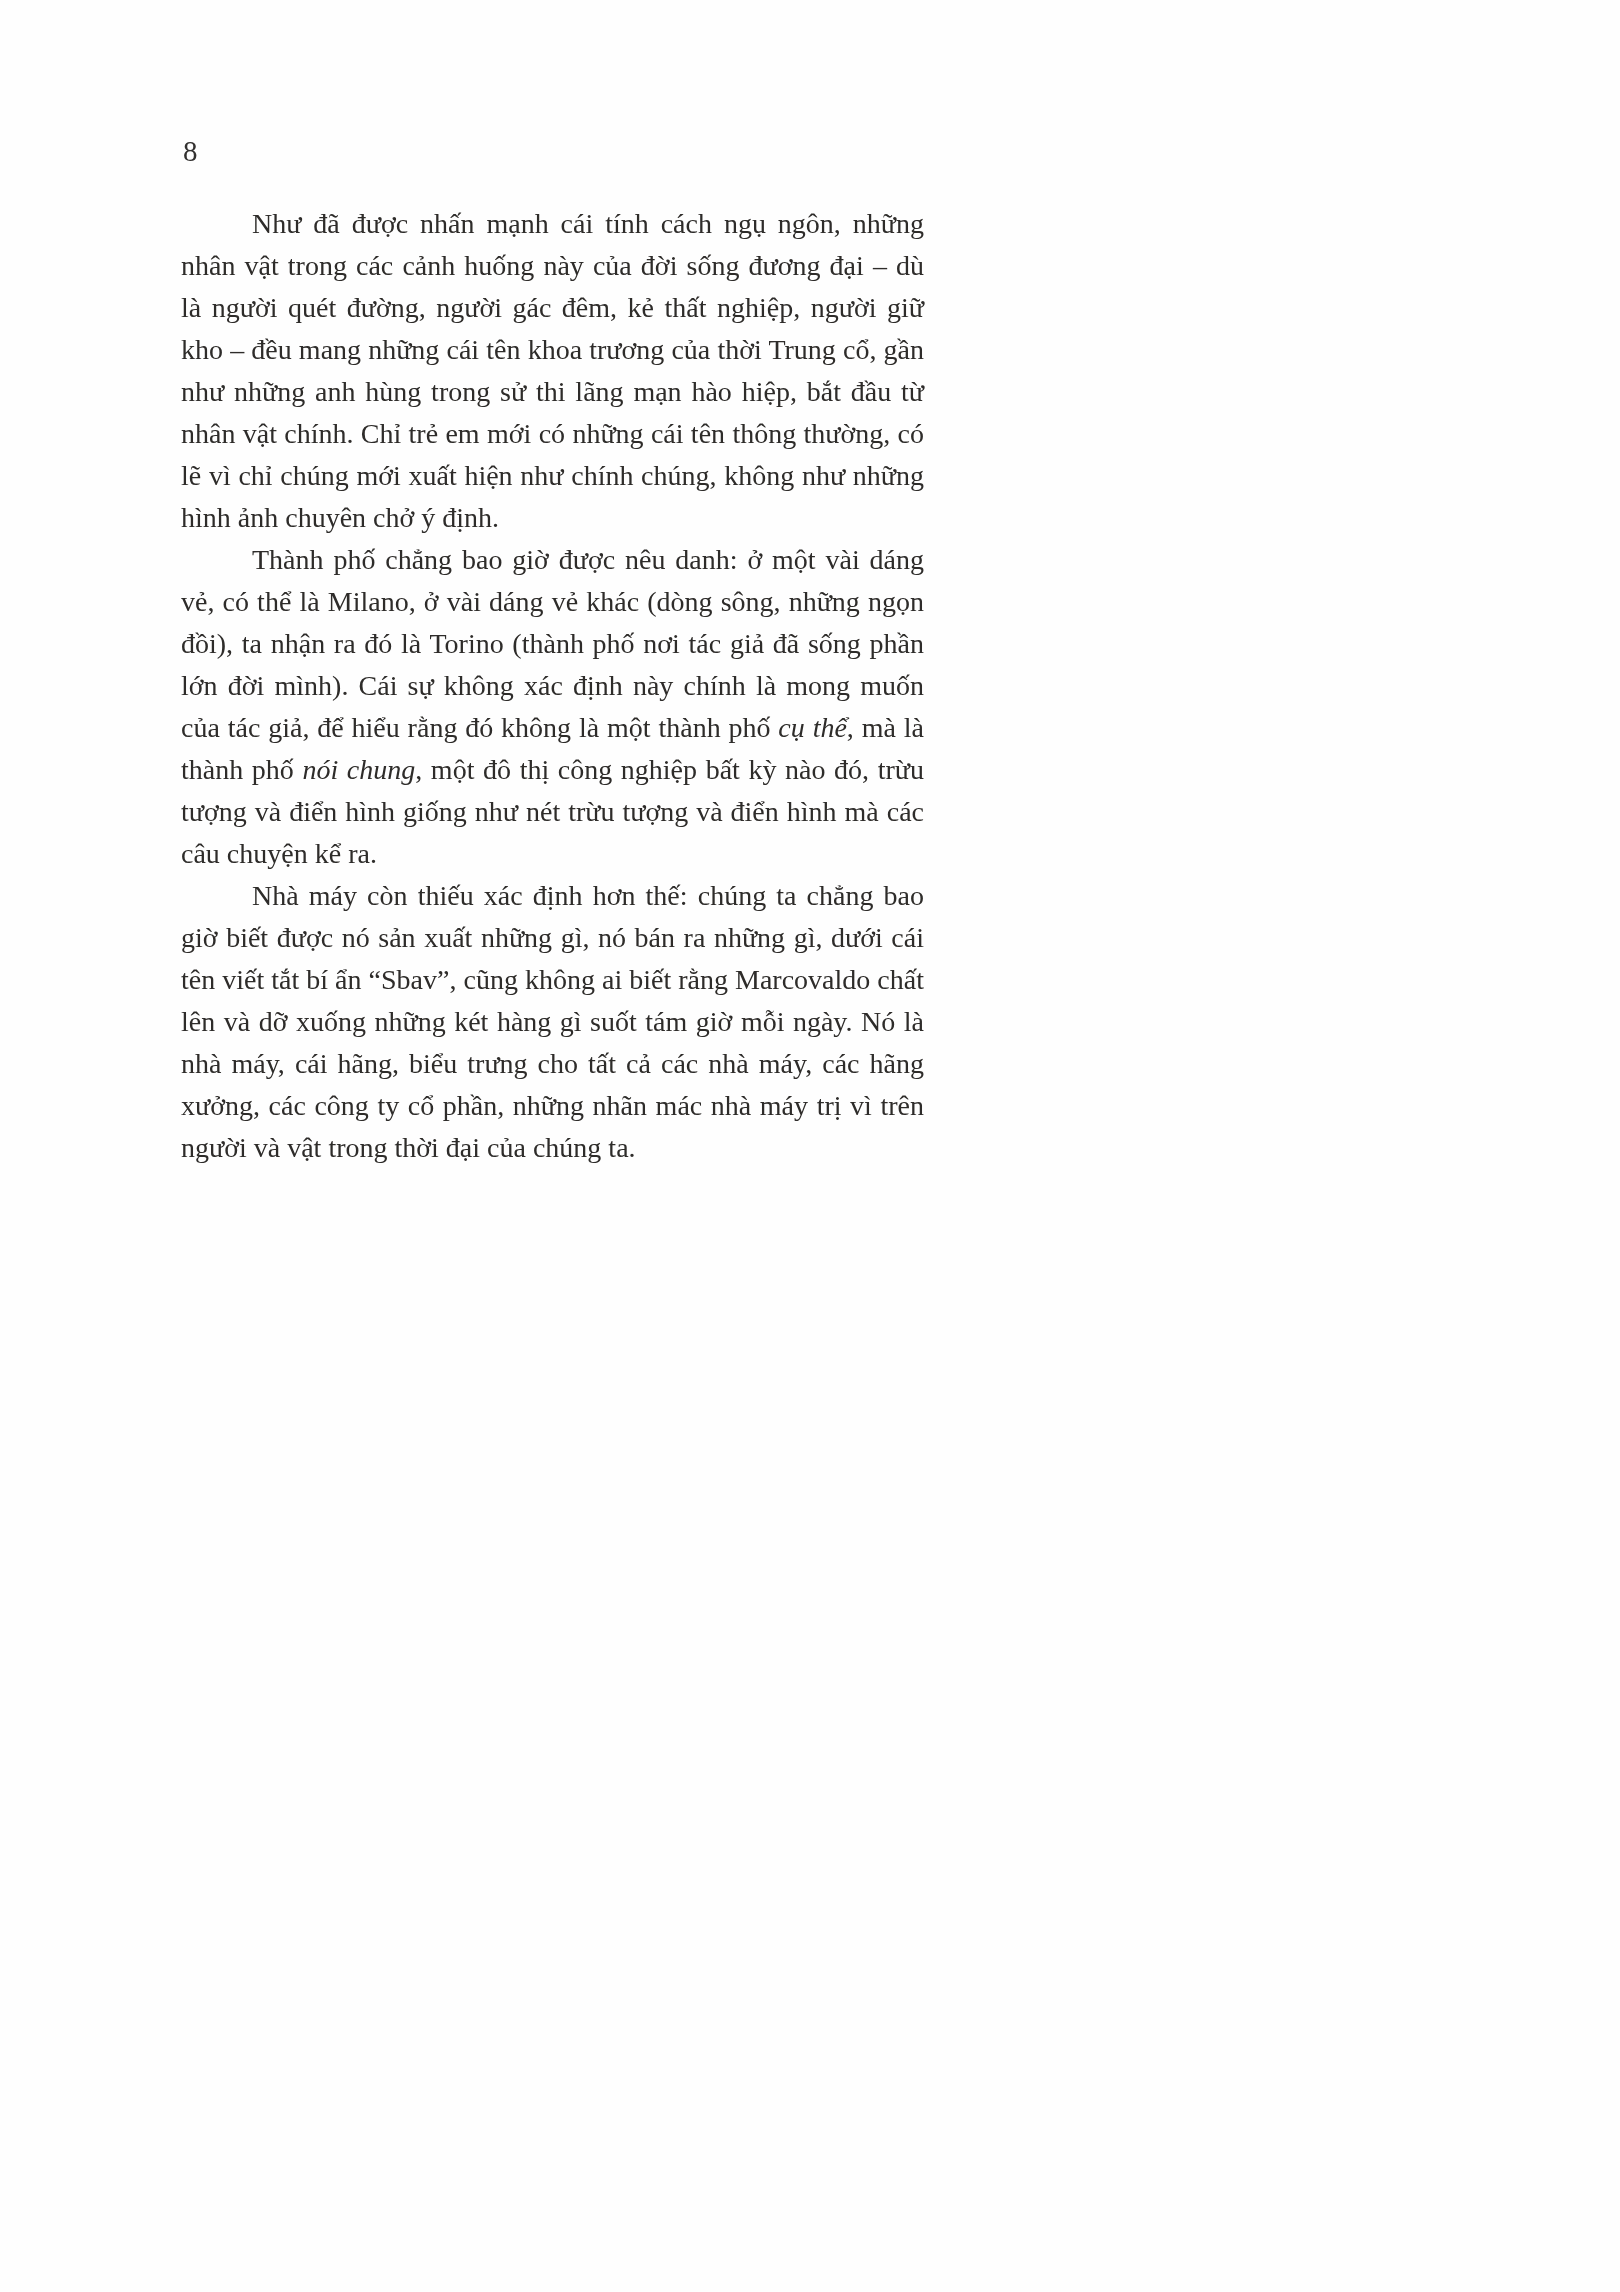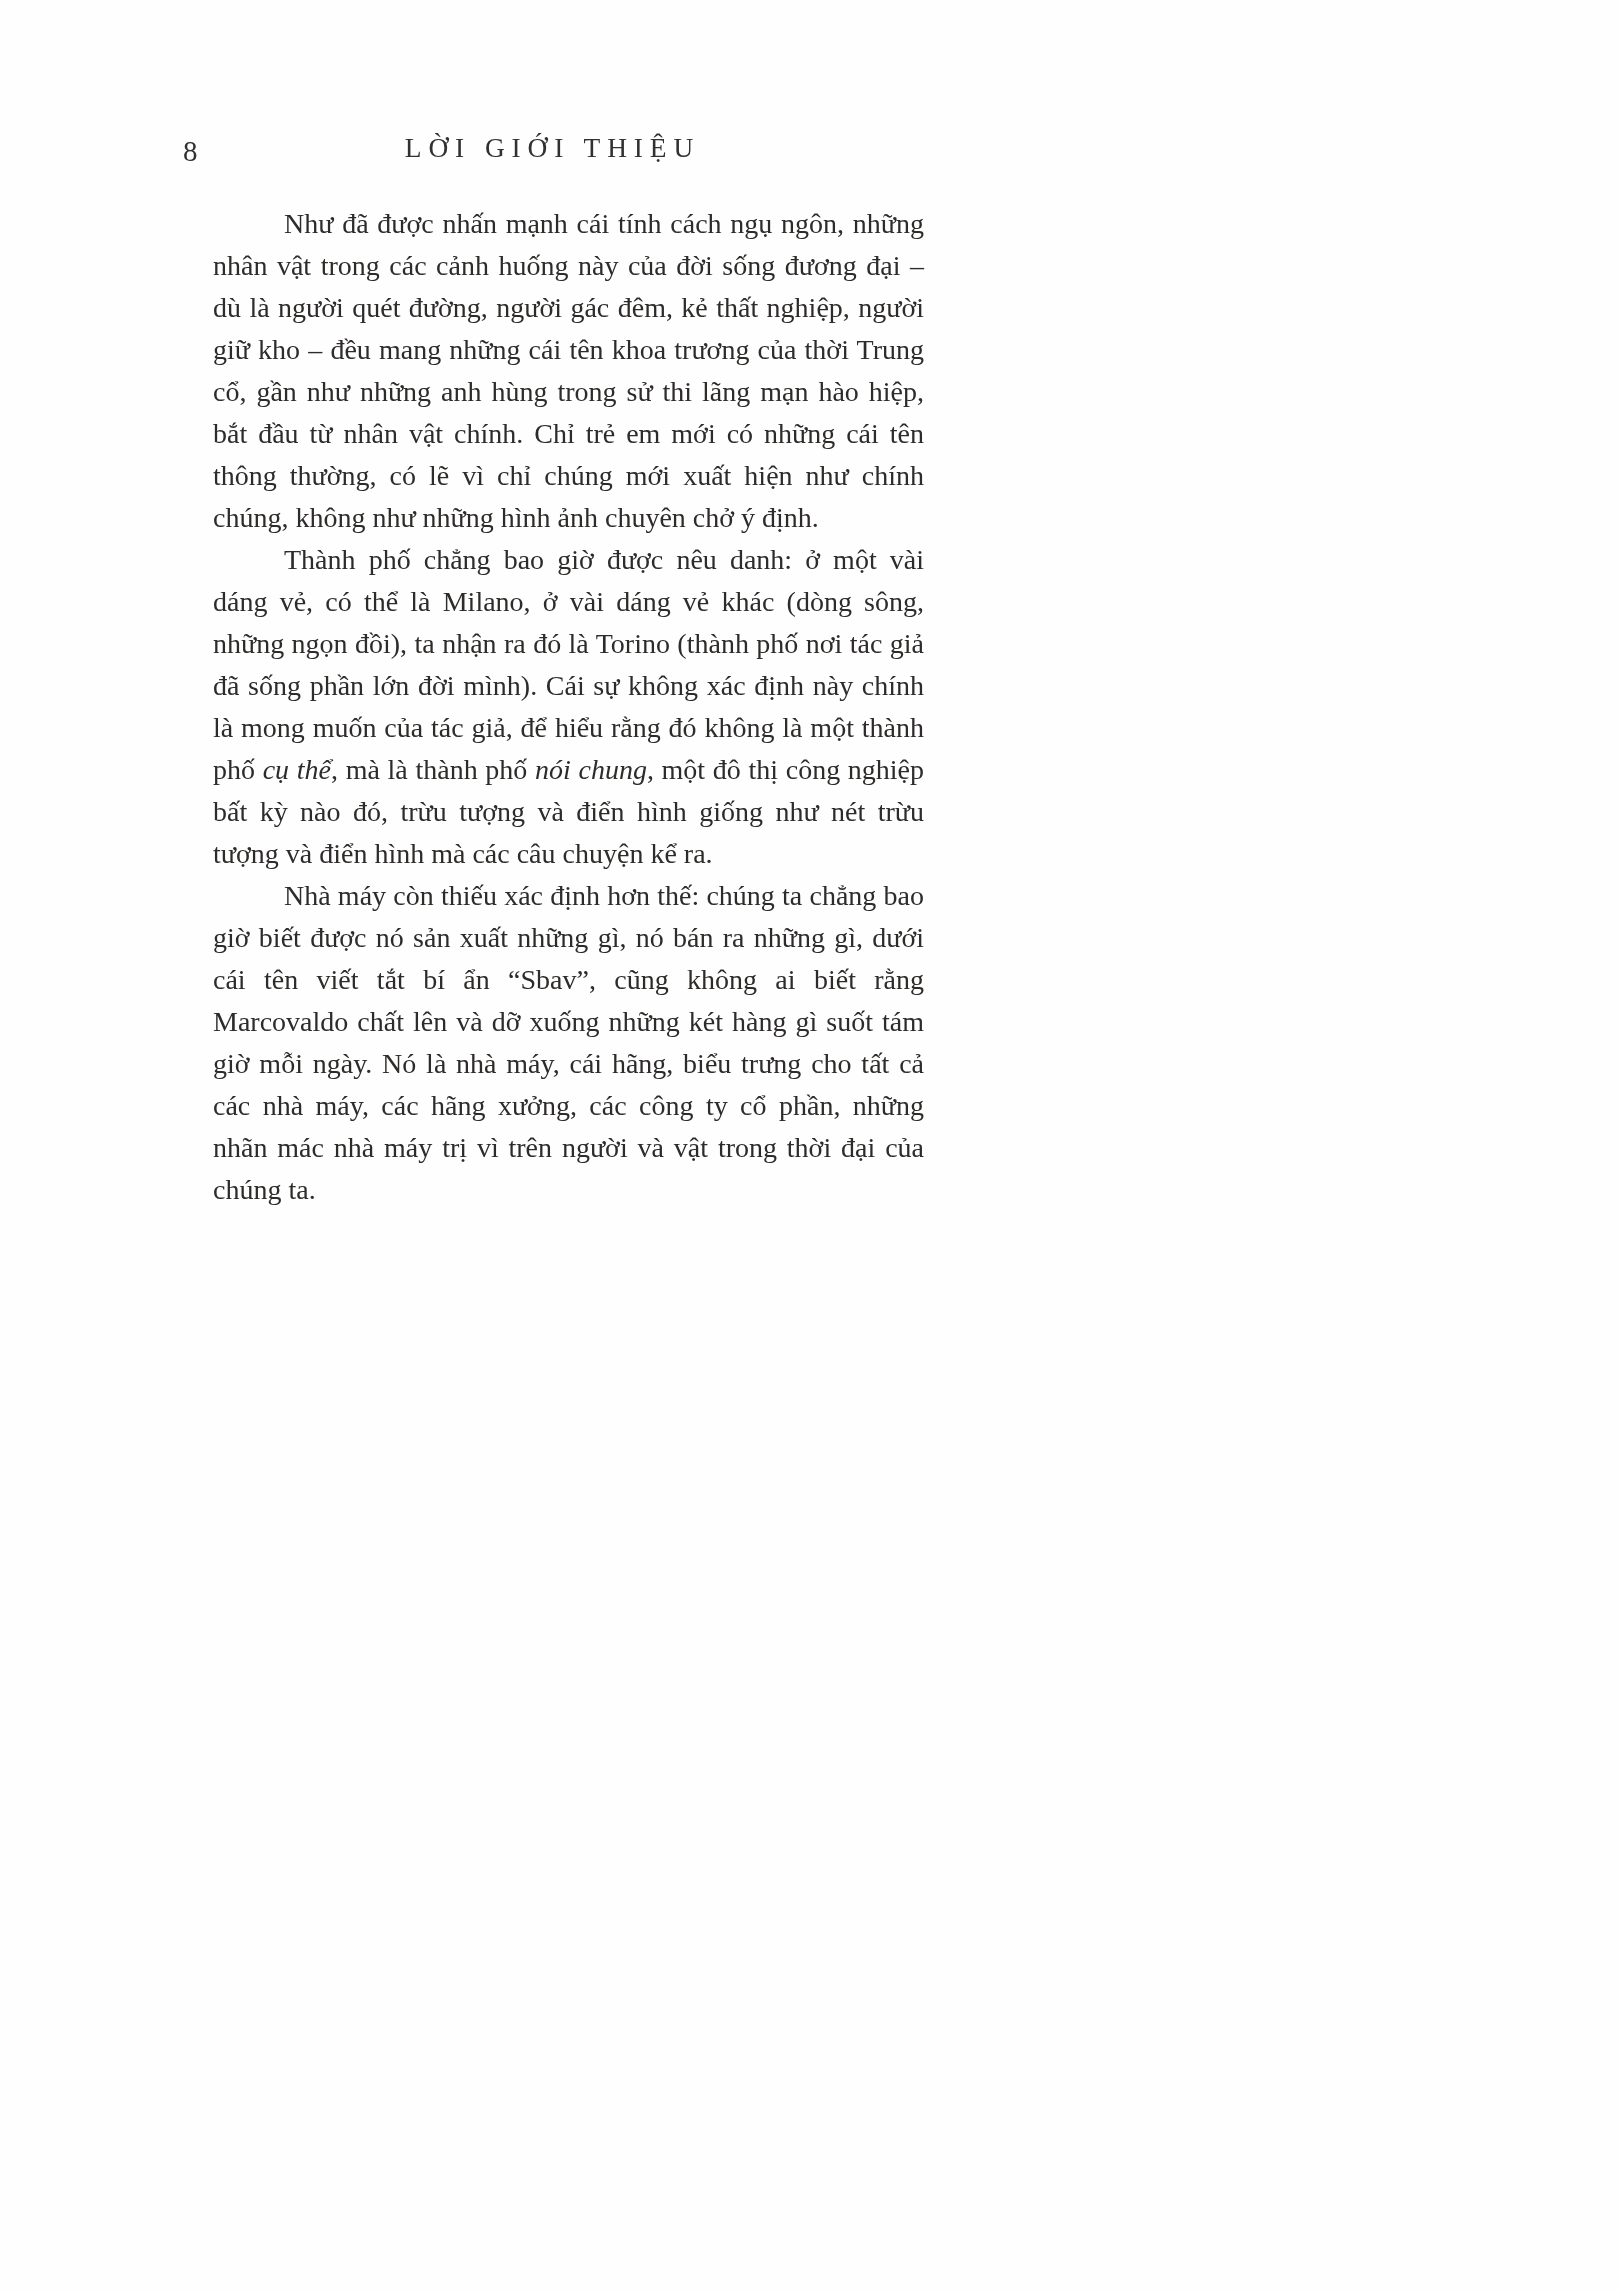--- a/index.html
+++ b/index.html
@@ -42,32 +42,30 @@
     top: 203px;
     left: 181px;
     width: 743px;
     font-size: 28px;
     line-height: 42px;
     text-align: justify;
     color: #2e2c2a;
   }
   .para {
     text-indent: 71px;
-    margin-left: 32px;
   }
   .para em {
   }
 </style>
 </head>
 <body>
 
 <div class="page">
   <div class="page-header">
     <span class="page-number">8</span>
-    <span class="running-head">LỜI GIỚI THIỆU</span>
   </div>
   <div class="text-block">
       <p class="para"><span>Như đã được nhấn mạnh cái tính cách ngụ ngôn, những nhân vật trong các cảnh huống này của đời sống đương đại – dù là người quét đường, người gác đêm, kẻ thất nghiệp, người giữ kho – đều mang những cái tên khoa trương của thời Trung cổ, gần như những anh hùng trong sử thi lãng mạn hào hiệp, bắt đầu từ nhân vật chính. Chỉ trẻ em mới có những cái tên thông thường, có lẽ vì chỉ chúng mới xuất hiện như chính chúng, không như những hình ảnh chuyên chở ý định.</span></p>
       <p class="para"><span>Thành phố chẳng bao giờ được nêu danh: ở một vài dáng vẻ, có thể là Milano, ở vài dáng vẻ khác (dòng sông, những ngọn đồi), ta nhận ra đó là Torino (thành phố nơi tác giả đã sống phần lớn đời mình). Cái sự không xác định này chính là mong muốn của tác giả, để hiểu rằng đó không là một thành phố </span><em>cụ thể</em><span>, mà là thành phố </span><em>nói chung</em><span>, một đô thị công nghiệp bất kỳ nào đó, trừu tượng và điển hình giống như nét trừu tượng và điển hình mà các câu chuyện kể ra.</span></p>
       <p class="para"><span>Nhà máy còn thiếu xác định hơn thế: chúng ta chẳng bao giờ biết được nó sản xuất những gì, nó bán ra những gì, dưới cái tên viết tắt bí ẩn “Sbav”, cũng không ai biết rằng Marcovaldo chất lên và dỡ xuống những két hàng gì suốt tám giờ mỗi ngày. Nó là nhà máy, cái hãng, biểu trưng cho tất cả các nhà máy, các hãng xưởng, các công ty cổ phần, những nhãn mác nhà máy trị vì trên người và vật trong thời đại của chúng ta.</span></p>
     </div>
 </div>
 
 
 </body></html>

